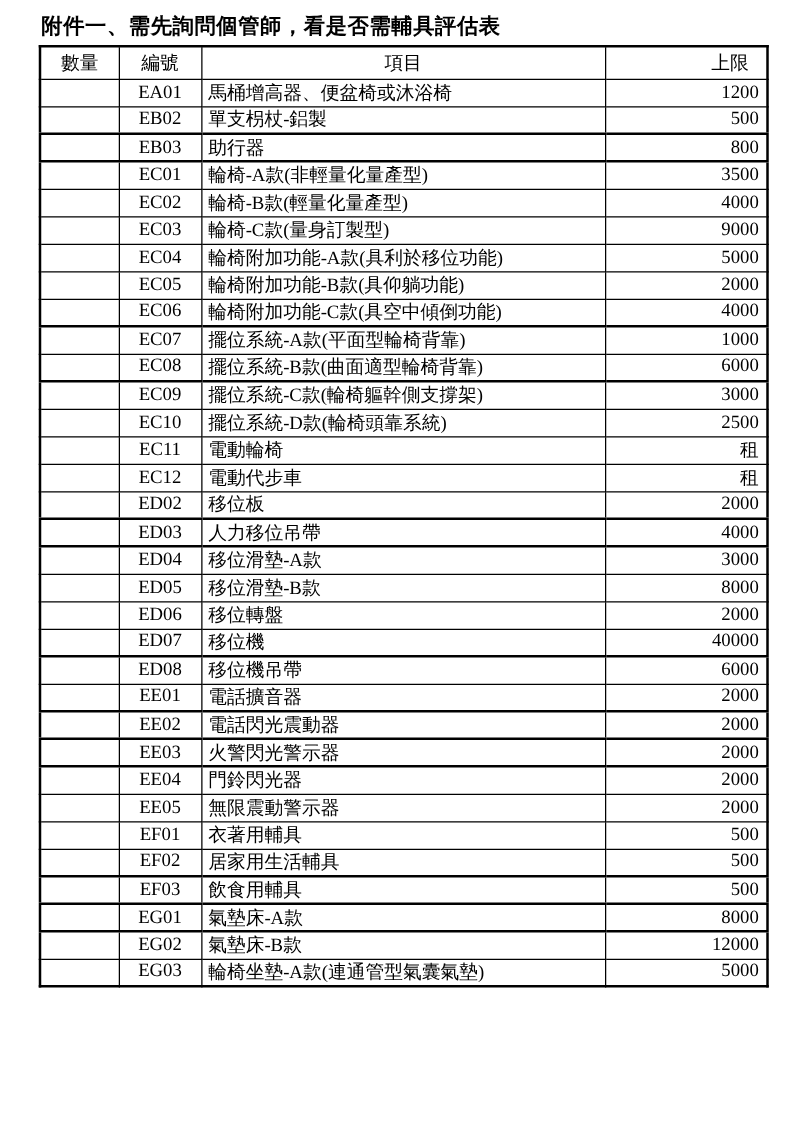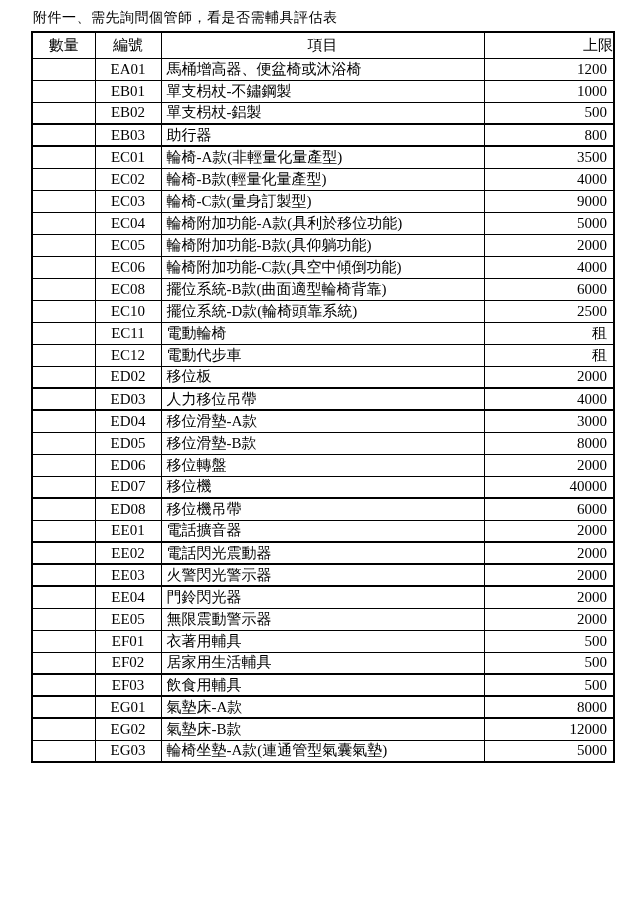--- a/index.html
+++ b/index.html
@@ -11,22 +11,22 @@
     color: #000;
     overflow: hidden;
   }
   .page {
     width: 643px;
     height: 899px;
     background: #fff;
     position: relative;
   }
   .doc-title {
-    font-size: 14px;
-    font-weight: normal;
+    font-size: 17px;
+    font-weight: bold;
     padding: 9px 0 4px 33px;
     letter-spacing: 0.5px;
     white-space: nowrap;
   }
   table.grid {
     border-collapse: collapse;
     table-layout: fixed;
     width: 582px;
     margin-left: 31px;
   }
@@ -40,21 +40,21 @@
   }
   table.grid th { height: 26px; }
   table.grid td { height: 22px; }
   tr.thick > td { border-top-width: 2px; }
   .col-qty   { width: 63px; }
   .col-code  { width: 66px; }
   .col-item  { width: 323px; }
   .col-limit { width: 130px; }
   .h-qty, .h-code { text-align: center; }
   .h-item { text-align: center; margin-left: 24px; }
-  .h-limit { text-align: right; padding-right: 0; margin-top: 39px; }
+  .h-limit { text-align: right; padding-right: 14px; margin-top: 39px; }
   .c-qty  { }
   .c-code { text-align: center; margin-left: 11px; }
   .c-item { text-align: left; padding-left: 5px; padding-right: 3px; }
   .c-limit { text-align: right; padding-right: 6px; }
 </style>
 </head>
 <body>
 
 <div class="page">
 
@@ -78,26 +78,20 @@
     <tbody id="table-body">
 
     <tr>
           <td class="c-qty"></td>
           <td class="c-code">EA01</td>
           <td class="c-item">馬桶增高器、便盆椅或沐浴椅</td>
           <td class="c-limit">1200</td>
         </tr>
         <tr>
           <td class="c-qty"></td>
-          <td class="c-code">EB01</td>
-          <td class="c-item">單支枴杖-不鏽鋼製</td>
-          <td class="c-limit">1000</td>
-        </tr>
-        <tr>
-          <td class="c-qty"></td>
           <td class="c-code">EB02</td>
           <td class="c-item">單支枴杖-鋁製</td>
           <td class="c-limit">500</td>
         </tr>
         <tr class="thick">
           <td class="c-qty"></td>
           <td class="c-code">EB03</td>
           <td class="c-item">助行器</td>
           <td class="c-limit">800</td>
         </tr>
@@ -130,26 +124,38 @@
           <td class="c-code">EC05</td>
           <td class="c-item">輪椅附加功能-B款(具仰躺功能)</td>
           <td class="c-limit">2000</td>
         </tr>
         <tr>
           <td class="c-qty"></td>
           <td class="c-code">EC06</td>
           <td class="c-item">輪椅附加功能-C款(具空中傾倒功能)</td>
           <td class="c-limit">4000</td>
         </tr>
+        <tr class="thick">
+          <td class="c-qty"></td>
+          <td class="c-code">EC07</td>
+          <td class="c-item">擺位系統-A款(平面型輪椅背靠)</td>
+          <td class="c-limit">1000</td>
+        </tr>
         <tr>
           <td class="c-qty"></td>
           <td class="c-code">EC08</td>
           <td class="c-item">擺位系統-B款(曲面適型輪椅背靠)</td>
           <td class="c-limit">6000</td>
         </tr>
+        <tr class="thick">
+          <td class="c-qty"></td>
+          <td class="c-code">EC09</td>
+          <td class="c-item">擺位系統-C款(輪椅軀幹側支撐架)</td>
+          <td class="c-limit">3000</td>
+        </tr>
         <tr>
           <td class="c-qty"></td>
           <td class="c-code">EC10</td>
           <td class="c-item">擺位系統-D款(輪椅頭靠系統)</td>
           <td class="c-limit">2500</td>
         </tr>
         <tr>
           <td class="c-qty"></td>
           <td class="c-code">EC11</td>
           <td class="c-item">電動輪椅</td>

